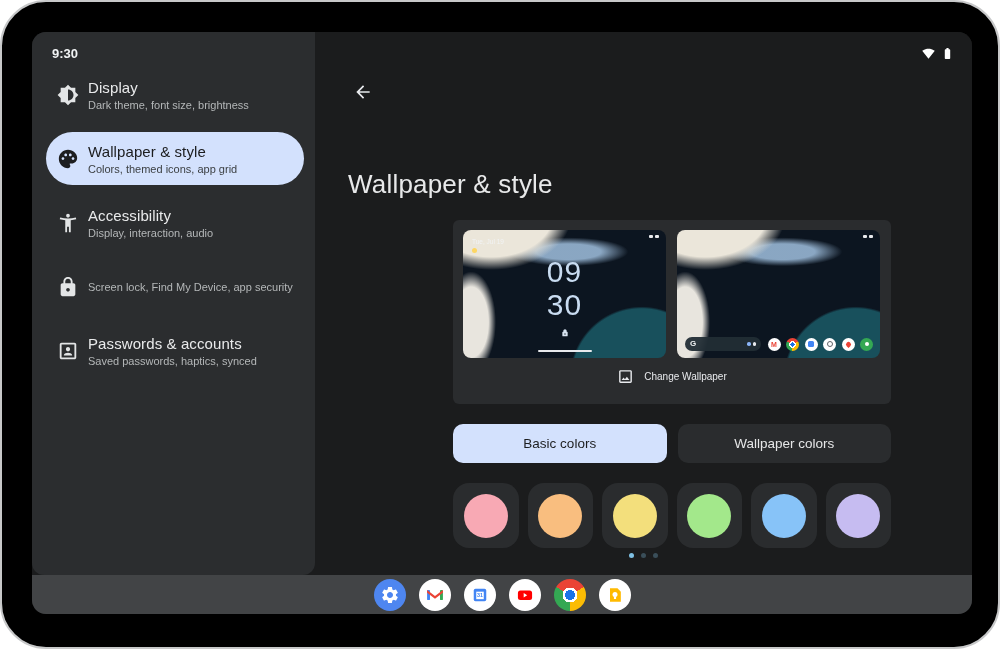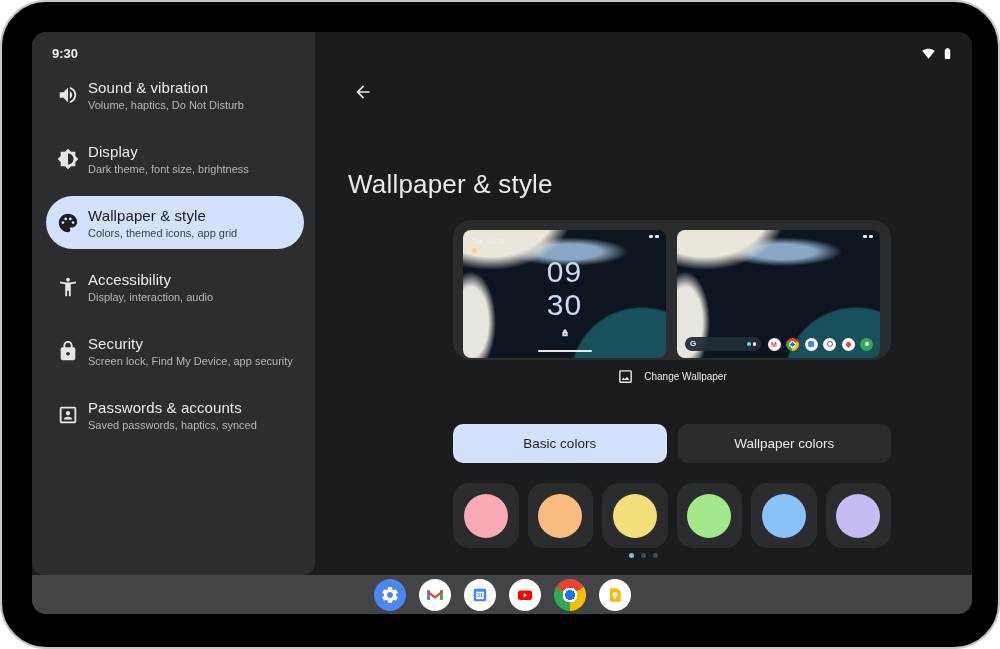--- a/index.html
+++ b/index.html
@@ -44,22 +44,22 @@
   .item.selected .s { color:#3c4043; }
   
   .main { position:absolute; left:283px; top:0; width:657px; height:543px; background:#1b1c1d; }
   .status-icons { position:absolute; top:15px; right:18px; display:flex; gap:6px; align-items:center; }
   .status-icons svg { width:13px; height:13px; fill:#fff; }
   .back-btn { position:absolute; left:37px; top:50px; width:22px; height:22px; background:none; border:none; padding:0; cursor:pointer; }
   .back-btn svg { width:20px; height:20px; fill:#e8eaed; }
   .page-title { position:absolute; left:33px; top:120px; font-size:26px; font-weight:400; color:#e8e9ea; letter-spacing:.2px; }
   
   .card {
-    position:absolute; left:138px; top:188px; width:438px; height:140px;
-    background:#2a2c2e; border-radius:18px;
+    position:absolute; left:138px; top:188px; width:438px; height:184px;
+    background:#2a2c2e; border-radius:6px;
   }
   .previews { display:flex; gap:11px; padding:10px 10px 0 10px; }
   .preview {
     position:relative; width:203px; height:128px; border-radius:8px; overflow:hidden;
     background-color:#0c1520;
     background-image:
       radial-gradient(ellipse 55% 60% at 14% -12%, #ebe6da 0 55%, rgba(235,230,218,0) 72%),
       radial-gradient(ellipse 42% 16% at 52% 17%, rgba(160,192,223,.85) 0 38%, rgba(160,192,223,0) 70%),
       radial-gradient(ellipse 17% 55% at 4% 72%, #e8e5de 0 50%, rgba(232,229,222,0) 72%),
       radial-gradient(circle at 88% 116%, #18505c 0 30%, rgba(24,80,92,0) 31%);
@@ -125,31 +125,20 @@
 </head>
 <body>
 
 <div class="tablet">
   <div class="screen">
 
     <aside class="sidebar">
       <div class="time">9:30</div>
       <div class="items">
 
-        <div class="item">
-          <span class="icn">
-            <svg viewBox="0 0 24 24">
-                <path d="M3 9v6h4l5 5V4L7 9H3zm13.5 3c0-1.77-1.02-3.29-2.5-4.03v8.05c1.48-.73 2.5-2.25 2.5-4.02zM14 3.23v2.06c2.89.86 5 3.54 5 6.71s-2.11 5.85-5 6.71v2.06c4.01-.91 7-4.49 7-8.77s-2.99-7.86-7-8.77z"></path>
-              </svg>
-          </span>
-          <div class="txt">
-            <div class="t">Sound &amp; vibration</div>
-            <div class="s">Volume, haptics, Do Not Disturb</div>
-          </div>
-        </div>
 
         <div class="item">
           <span class="icn">
             <svg viewBox="0 0 24 24">
                 <path d="M20 15.31L23.31 12 20 8.69V4h-4.69L12 .69 8.69 4H4v4.69L.69 12 4 15.31V20h4.69L12 23.31 15.31 20H20v-4.69zM12 18V6c3.31 0 6 2.69 6 6s-2.69 6-6 6z"></path>
               </svg>
           </span>
           <div class="txt">
             <div class="t">Display</div>
             <div class="s">Dark theme, font size, brightness</div>
@@ -180,21 +169,20 @@
           </div>
         </div>
 
         <div class="item">
           <span class="icn">
             <svg viewBox="0 0 24 24">
                 <path d="M18 8h-1V6c0-2.76-2.24-5-5-5S7 3.24 7 6v2H6c-1.1 0-2 .9-2 2v10c0 1.1.9 2 2 2h12c1.1 0 2-.9 2-2V10c0-1.1-.9-2-2-2zm-6 9c-1.1 0-2-.9-2-2s.9-2 2-2 2 .9 2 2-.9 2-2 2zm3-9H9V6c0-1.66 1.34-3 3-3s3 1.34 3 3v2z"></path>
               </svg>
           </span>
           <div class="txt">
-            <div class="t">Security</div>
             <div class="s">Screen lock, Find My Device, app security</div>
           </div>
         </div>
 
 
 
         <div class="item">
           <span class="icn">
             <svg viewBox="0 0 24 24">
                 <path d="M19 3H5c-1.1 0-2 .9-2 2v14c0 1.1.9 2 2 2h14c1.1 0 2-.9 2-2V5c0-1.1-.9-2-2-2zm0 16H5V5h14v14zM12 12.25c1.24 0 2.25-1.01 2.25-2.25S13.24 7.75 12 7.75 9.75 8.76 9.75 10s1.01 2.25 2.25 2.25zm4.5 4c0-1.5-3-2.25-4.5-2.25s-4.5.75-4.5 2.25V17h9v-.75z"></path>

